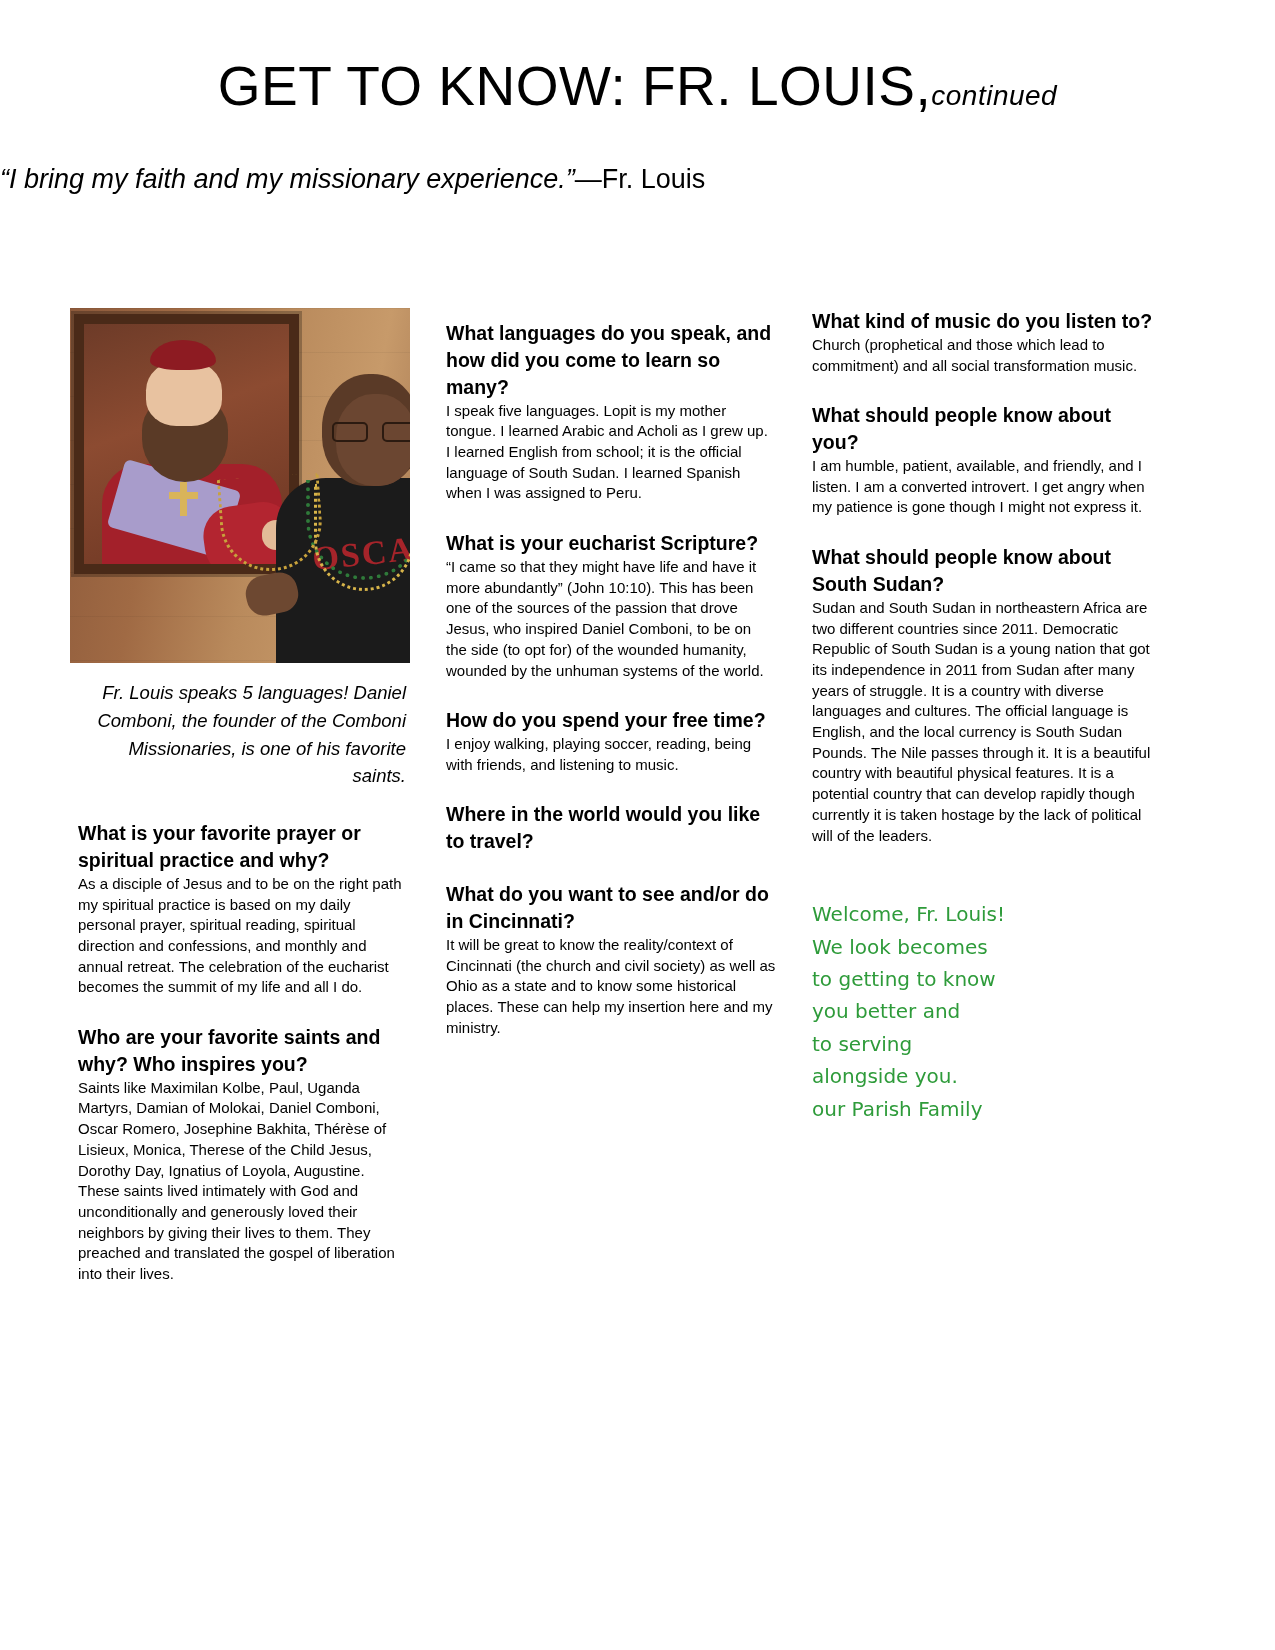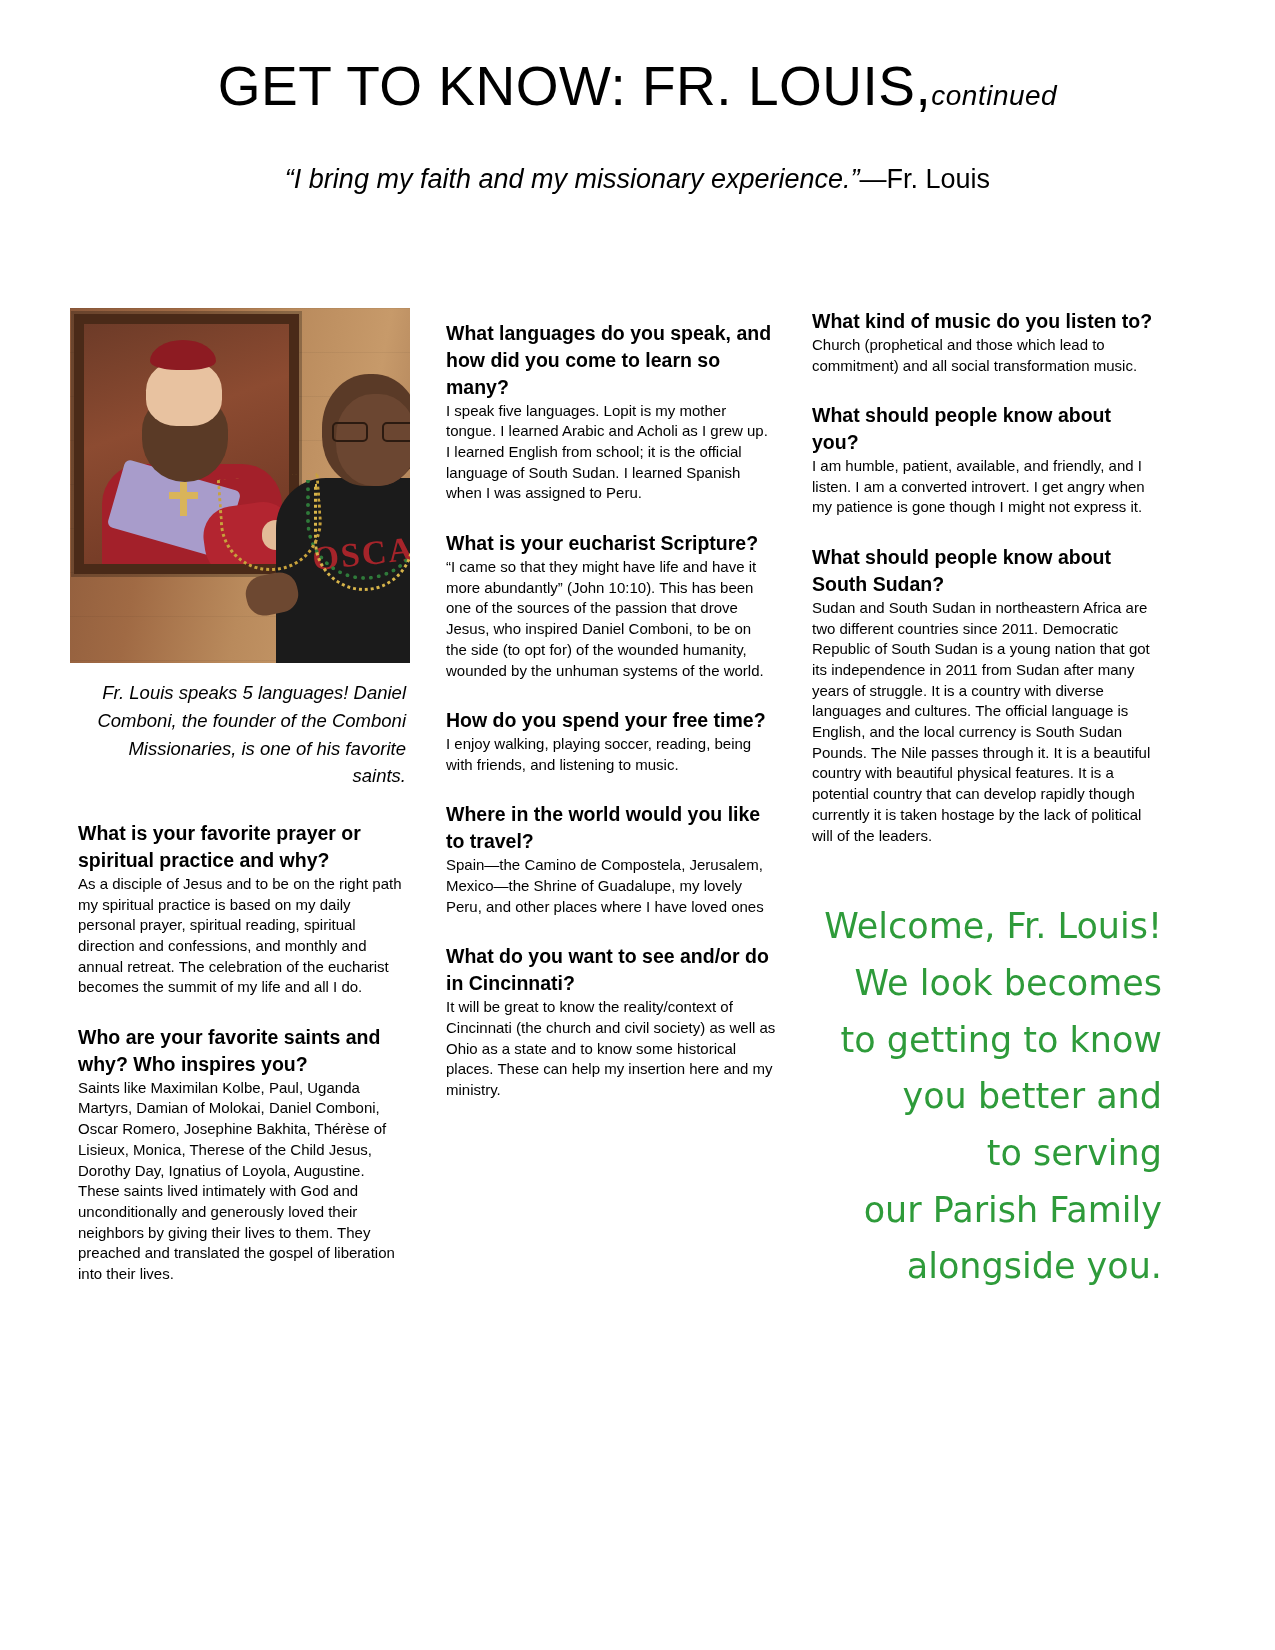--- a/index.html
+++ b/index.html
@@ -32,21 +32,21 @@
     margin: 58px 0 0 0;
     line-height: 1.05;
     white-space: nowrap;
   }
   .title .cont {
     font-size: 28px;
     font-style: italic;
     font-weight: 400;
   }
   .subtitle {
-    text-align: center;
+    text-align: left;
     font-size: 27px;
     margin: 48px 0 0 0;
     font-weight: 400;
   }
   .subtitle .quote {
     font-style: italic;
   }
 
   
   .columns {
@@ -273,24 +273,24 @@
     font-size: 15px;
     line-height: 1.38;
     margin: 0;
   }
   .col1 .a { margin-left: 8px; }
   .col1 .first-q { margin-top: 30px; }
 
   
   .welcome {
     margin-top: 52px;
-    text-align: right;
+    text-align: left;
     color: #2e9b3a;
     font-family: "DejaVu Sans", sans-serif;
-    font-size: 35px;
+    font-size: 20px;
     line-height: 1.62;
     font-weight: 400;
   }
   .welcome div { white-space: nowrap; }
 </style>
 </head>
 <body>
 
 <div class="page">
 
@@ -347,21 +347,20 @@
       <p class="q" style="margin-top:12px">What languages do you speak, and how did you come to learn so many?</p>
       <p class="a">I speak five languages. Lopit is my mother tongue. I learned Arabic and Acholi as I grew up. I learned English from school; it is the official language of South Sudan. I learned Spanish when I was assigned to Peru.</p>
 
       <p class="q">What is your eucharist Scripture?</p>
       <p class="a">“I came so that they might have life and have it more abundantly” (John 10:10). This has been one of the sources of the passion that drove Jesus, who inspired Daniel Comboni, to be on the side (to opt for) of the wounded humanity, wounded by the unhuman systems of the world.</p>
 
       <p class="q">How do you spend your free time?</p>
       <p class="a">I enjoy walking, playing soccer, reading, being with friends, and listening to music.</p>
 
       <p class="q">Where in the world would you like to travel?</p>
-      <p class="a">Spain—the Camino de Compostela, Jerusalem, Mexico—the Shrine of Guadalupe, my lovely Peru, and other places where I have loved ones</p>
 
       <p class="q">What do you want to see and/or do in Cincinnati?</p>
       <p class="a">It will be great to know the reality/context of Cincinnati (the church and civil society) as well as Ohio as a state and to know some historical places. These can help my insertion here and my ministry.</p>
     </div>
 
     <div class="col col3">
       <p class="q" style="margin-top:0">What kind of music do you listen to?</p>
       <p class="a">Church (prophetical and those which lead to commitment) and all social transformation music.</p>
 
       <p class="q">What should people know about you?</p>
@@ -369,19 +368,19 @@
 
       <p class="q">What should people know about South Sudan?</p>
       <p class="a">Sudan and South Sudan in northeastern Africa are two different countries since 2011. Democratic Republic of South Sudan is a young nation that got its independence in 2011 from Sudan after many years of struggle. It is a country with diverse languages and cultures. The official language is English, and the local currency is South Sudan Pounds. The Nile passes through it. It is a beautiful country with beautiful physical features. It is a potential country that can develop rapidly though currently it is taken hostage by the lack of political will of the leaders.</p>
 
       <div class="welcome">
         <div>Welcome, Fr. Louis!</div>
         <div>We look becomes</div>
         <div>to getting to know</div>
         <div>you better and</div>
         <div>to serving</div>
+        <div>alongside you.</div>
         <div>our Parish Family</div>
-        <div>alongside you.</div>
       </div>
     </div>
 
   </div>
 </div>
 
 </body></html>

